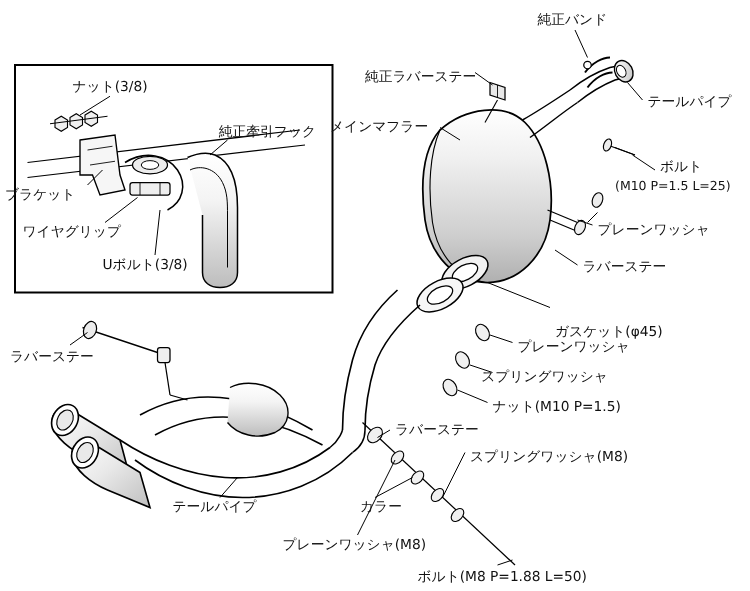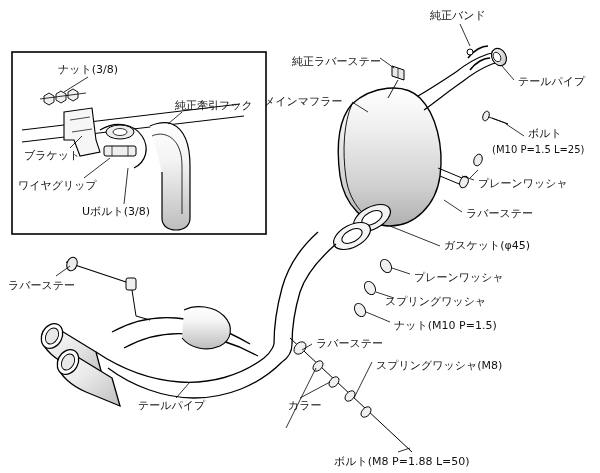--- a/index.html
+++ b/index.html
@@ -211,38 +211,39 @@
 
         <line x1="286" y1="428" x2="316" y2="368"></line>
 
         <line x1="398" y1="452" x2="410" y2="448"></line>
       </g>
     </g>
   </svg>
 
   <div class="lbl" style="left:58px;  top:64px;text-align:center;">ナット(3/8)</div>
   <div class="lbl" style="left:155px; top:100px;margin-left:20px;">純正牽引フック</div>
-  <div class="lbl" style="left:24px;  top:150px;">ブラケット</div>
+  <div class="lbl" style="left:4px;  top:150px;">ブラケット</div>
   <div class="lbl" style="left:18px;  top:180px;">ワイヤグリップ</div>
   <div class="lbl" style="left:82px;  top:206px;">Uボルト(3/8)</div>
 
   <div class="lbl" style="left:430px; top:10px;">純正バンド</div>
   <div class="lbl" style="left:292px; top:56px;">純正ラバーステー</div>
   <div class="lbl" style="left:518px; top:76px;">テールパイプ</div>
   <div class="lbl" style="left:264px; top:96px;">メインマフラー</div>
 
   <div class="lbl" style="left:528px; top:128px;">ボルト</div>
   <div class="lbl sm" style="left:492px; top:144px;">(M10 P=1.5 L=25)</div>
   <div class="lbl" style="left:478px; top:178px;">プレーンワッシャ</div>
   <div class="lbl" style="left:466px; top:208px;">ラバーステー</div>
-  <div class="lbl" style="left:444px; top:240px;">ガスケット(φ45)</div>
+  <div class="lbl" style="left:444px; top:260px;">ガスケット(φ45)</div>
   <div class="lbl" style="left:414px; top:272px;">プレーンワッシャ</div>
   <div class="lbl" style="left:385px; top:296px;">スプリングワッシャ</div>
   <div class="lbl" style="left:394px; top:320px;">ナット(M10 P=1.5)</div>
   <div class="lbl" style="left:316px; top:338px;">ラバーステー</div>
   <div class="lbl" style="left:376px; top:360px;">スプリングワッシャ(M8)</div>
 
   <div class="lbl" style="left:8px;   top:280px;">ラバーステー</div>
   <div class="lbl" style="left:138px; top:400px;">テールパイプ</div>
   <div class="lbl" style="left:288px; top:400px;">カラー</div>
+  <div class="lbl" style="left:226px; top:430px;">プレーンワッシャ(M8)</div>
   <div class="lbl" style="left:334px; top:456px;">ボルト(M8 P=1.88 L=50)</div>
 
 </div>
 
 </body></html>

